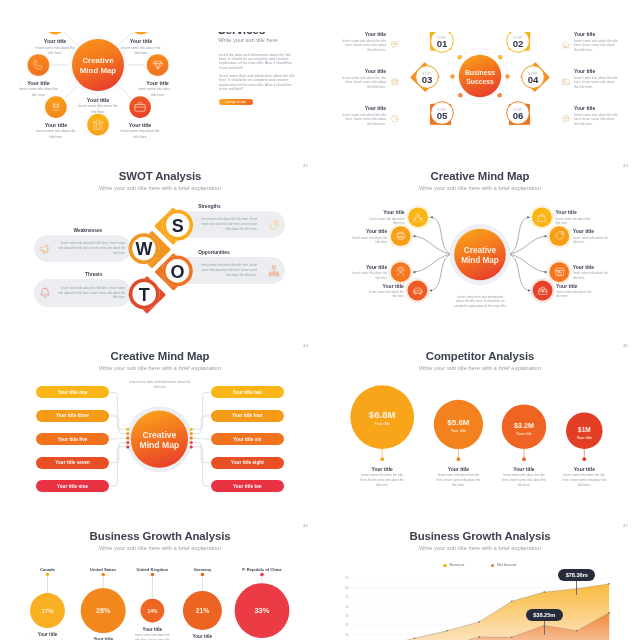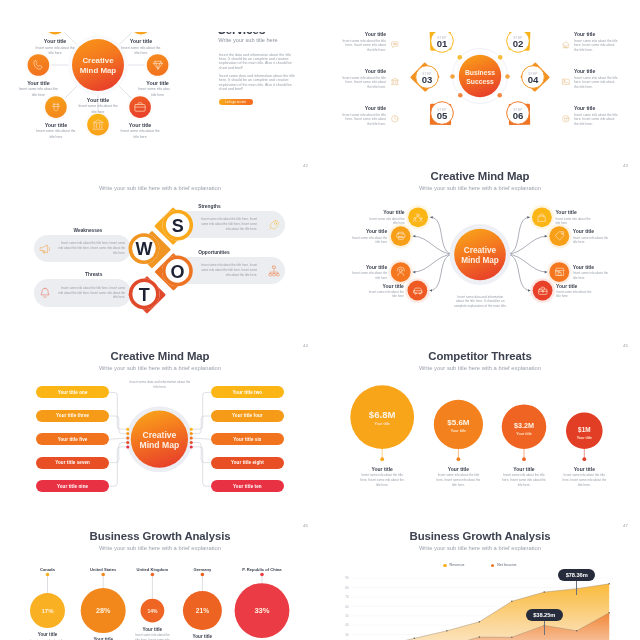--- a/index.html
+++ b/index.html
@@ -332,20 +332,21 @@
       <svg class="ico" width="9.6" height="9.6" viewBox="0 0 24 24" fill="none" stroke="#e6bd88" stroke-width="1.35" stroke-linecap="round" stroke-linejoin="round">
         <circle cx="12" cy="12" r="8.2"></circle>
         <circle cx="9.4" cy="10.4" r=".9"></circle>
         <circle cx="14.6" cy="10.4" r=".9"></circle>
         <path d="M8.8 14.8c1.8 1.6 4.6 1.6 6.4 0"></path>
       </svg>
     </div>
 </div>
 <div class="slide" style="left:0;top:125px;width:320px;height:180px;">
 <div class="pg" style="right:12px;top:6px;">42</div>
+<div class="s-title t1" style="top:13px;">SWOT Analysis</div>
 <div class="s-sub t2" style="top:27.5px;">Write your sub title here with a brief explanation</div>
 <div class="sw-row" style="left:169.2px;top:46.7px;width:116.0px;">
 <div class="sw-cap sw-lab-l">Strengths</div>
 <div class="sw-pill rgt">
         <div class="sw-desc">Insert some info about the title here. Insert some info about the title here. Insert some info about the title here.</div>
         <div class="sw-pic">
           <svg class="ico" width="14.0" height="14.0" viewBox="0 0 24 24" fill="none" stroke="#FBB615" stroke-width="1.0" stroke-linecap="round" stroke-linejoin="round">
             <path d="M14.6 4.4c3 0 5 2 5 5 0 4-4.4 8-8.6 10L8.2 16.6 5 13.8C7 9.6 10.6 4.4 14.6 4.4z"></path>
             <circle cx="14.6" cy="9.4" r="1.8"></circle>
             <path d="M7.4 16.2L4.6 19.4"></path>
@@ -606,21 +607,21 @@
 <div class="mmp-pill" style="left:35.9px;top:96.3px;background:#F2731D;">Your title five</div>
 <div class="mmp-pill" style="left:210.7px;top:96.3px;background:#F2731D;">Your title six</div>
 <div class="mmp-pill" style="left:35.9px;top:119.6px;background:#E94F25;">Your title seven</div>
 <div class="mmp-pill" style="left:210.7px;top:119.6px;background:#E94F25;">Your title eight</div>
 <div class="mmp-pill" style="left:35.9px;top:143.1px;background:#E83244;">Your title nine</div>
 <div class="mmp-pill" style="left:210.7px;top:143.1px;background:#E83244;">Your title ten</div>
 <div class="mmp-foot">Insert some data and information about the title here.</div>
 </div>
 <div class="slide" style="left:320px;top:305px;width:320px;height:180px;">
 <div class="pg" style="right:12px;top:6px;">45</div>
-<div class="s-title t1" style="top:13px;">Competitor Threats</div>
+<div class="s-title t1" style="top:13px;">Competitor Analysis</div>
 <div class="s-sub t2" style="top:27.5px;">Write your sub title here with a brief explanation</div>
 <svg class="cmp-svg" width="320" height="180" viewBox="0 0 320 180">
 <line x1="62.2" y1="112.0" x2="62.2" y2="121.5" stroke="#F9A51A" stroke-width="0.55"></line>
 <circle cx="62.2" cy="122.2" r="1.9" fill="#F9A51A"></circle>
 <circle cx="62.2" cy="80.1" r="31.9" fill="#F9A51A"></circle>
 <text x="62.2" y="81.1" text-anchor="middle" font-size="9.6" font-weight="bold" fill="#fdf3e6">$6.8M</text>
 <text x="62.2" y="88.1" text-anchor="middle" font-size="3.6" font-weight="bold" fill="#fde2c4">Your title</text>
 <line x1="138.4" y1="112.0" x2="138.4" y2="121.5" stroke="#F3821E" stroke-width="0.55"></line>
 <circle cx="138.4" cy="122.2" r="1.9" fill="#F3821E"></circle>
 <circle cx="138.4" cy="87.4" r="24.6" fill="#F3821E"></circle>

